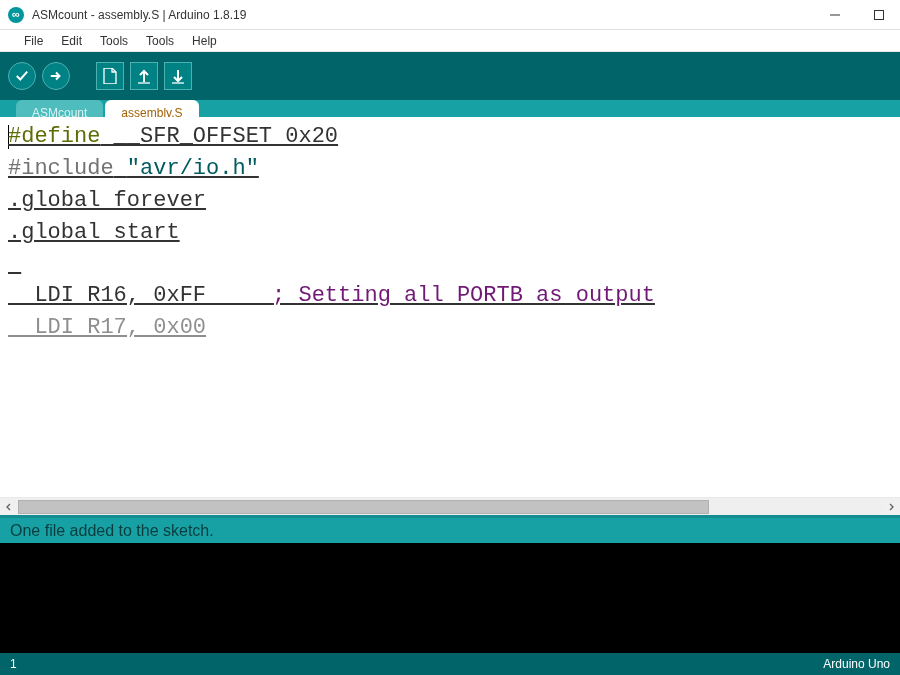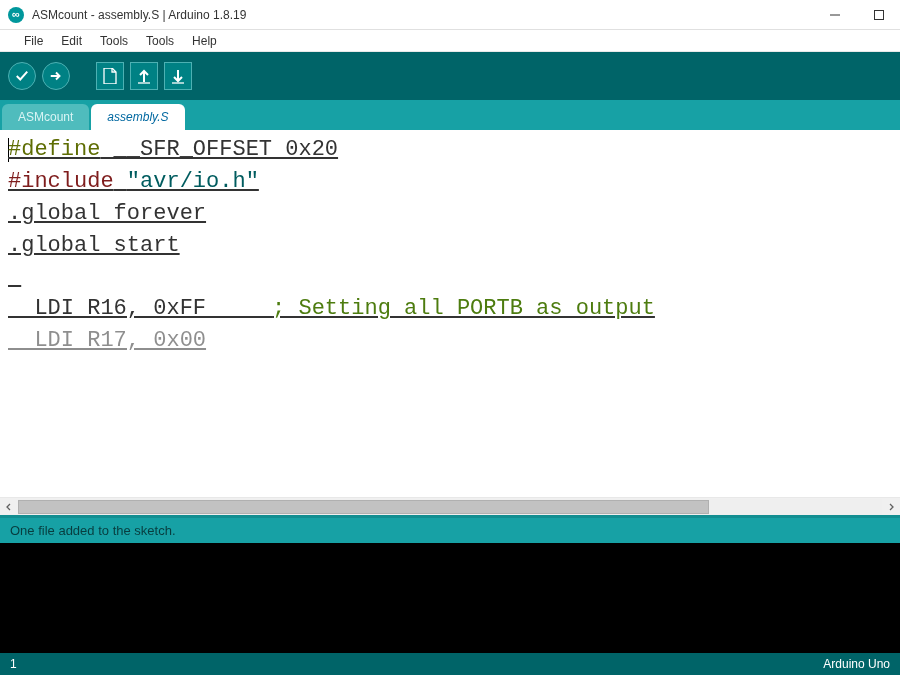--- a/index.html
+++ b/index.html
@@ -96,42 +96,41 @@
     background: #008184;
     border: 1px solid #4db1b3;
     display: flex; align-items: center; justify-content: center;
     cursor: pointer;
   }
   .tool-sq svg { width: 14px; height: 16px; fill: #fff; }
   .tool-gap { width: 14px; }
 
   
   .tabbar {
-    height: 30px;
+    height: 17px;
     background: #17A1A5;
     display: flex;
-    align-items: flex-end;
-    padding: 0 2px;
+    align-items: flex-start;
+    padding: 0 16px;
     gap: 2px;
   }
   .tab {
     padding: 6px 16px 6px 16px;
     border-top-left-radius: 6px;
     border-top-right-radius: 6px;
     font-size: 12px;
     cursor: pointer;
   }
   .tab.inactive {
     background: #4fbcbd;
     color: #d9f4f4;
   }
   .tab.active {
     background: #ffffff;
-    color: #0369a1;
-    font-style: italic;
+    color: #a16207;
   }
 
   
   .editor {
     flex: 1;
     background: #ffffff;
     overflow: hidden;
     position: relative;
     padding: 4px 8px 0 8px;
     font-family: "Courier New", monospace;
@@ -142,23 +141,23 @@
   .line { white-space: pre; text-decoration: underline; }
   .cursor {
     display: inline-block;
     width: 1px;
     height: 24px;
     background: #000;
     vertical-align: text-bottom;
     margin-right: -1px;
   }
   .kw-define { color: #5E6D03; }
-  .kw-include { color: #7f1d1d; }
+  .kw-include { color: #737373; }
   .kw-string  { color: #005C5F; }
-  .comment    { color: #4d7c0f; }
+  .comment    { color: #701a75; }
 
   
   .hscroll-row {
     height: 18px;
     background: #f0f0f0;
     display: flex;
     align-items: center;
     border-top: 1px solid #e8e8e8;
   }
   .hscroll-left, .hscroll-right {
@@ -184,21 +183,21 @@
   }
 
   
   .status {
     height: 28px;
     background: #17A1A5;
     color: #083d3f;
     display: flex;
     align-items: center;
     padding: 0 10px;
-    font-size: 13px;
+    font-size: 16px;
     border-top: 3px solid #128e91;
   }
 
   
   .console {
     height: 110px;
     background: #000000;
     color: #ffffff;
     font-family: "Consolas", monospace;
     font-size: 12px;

